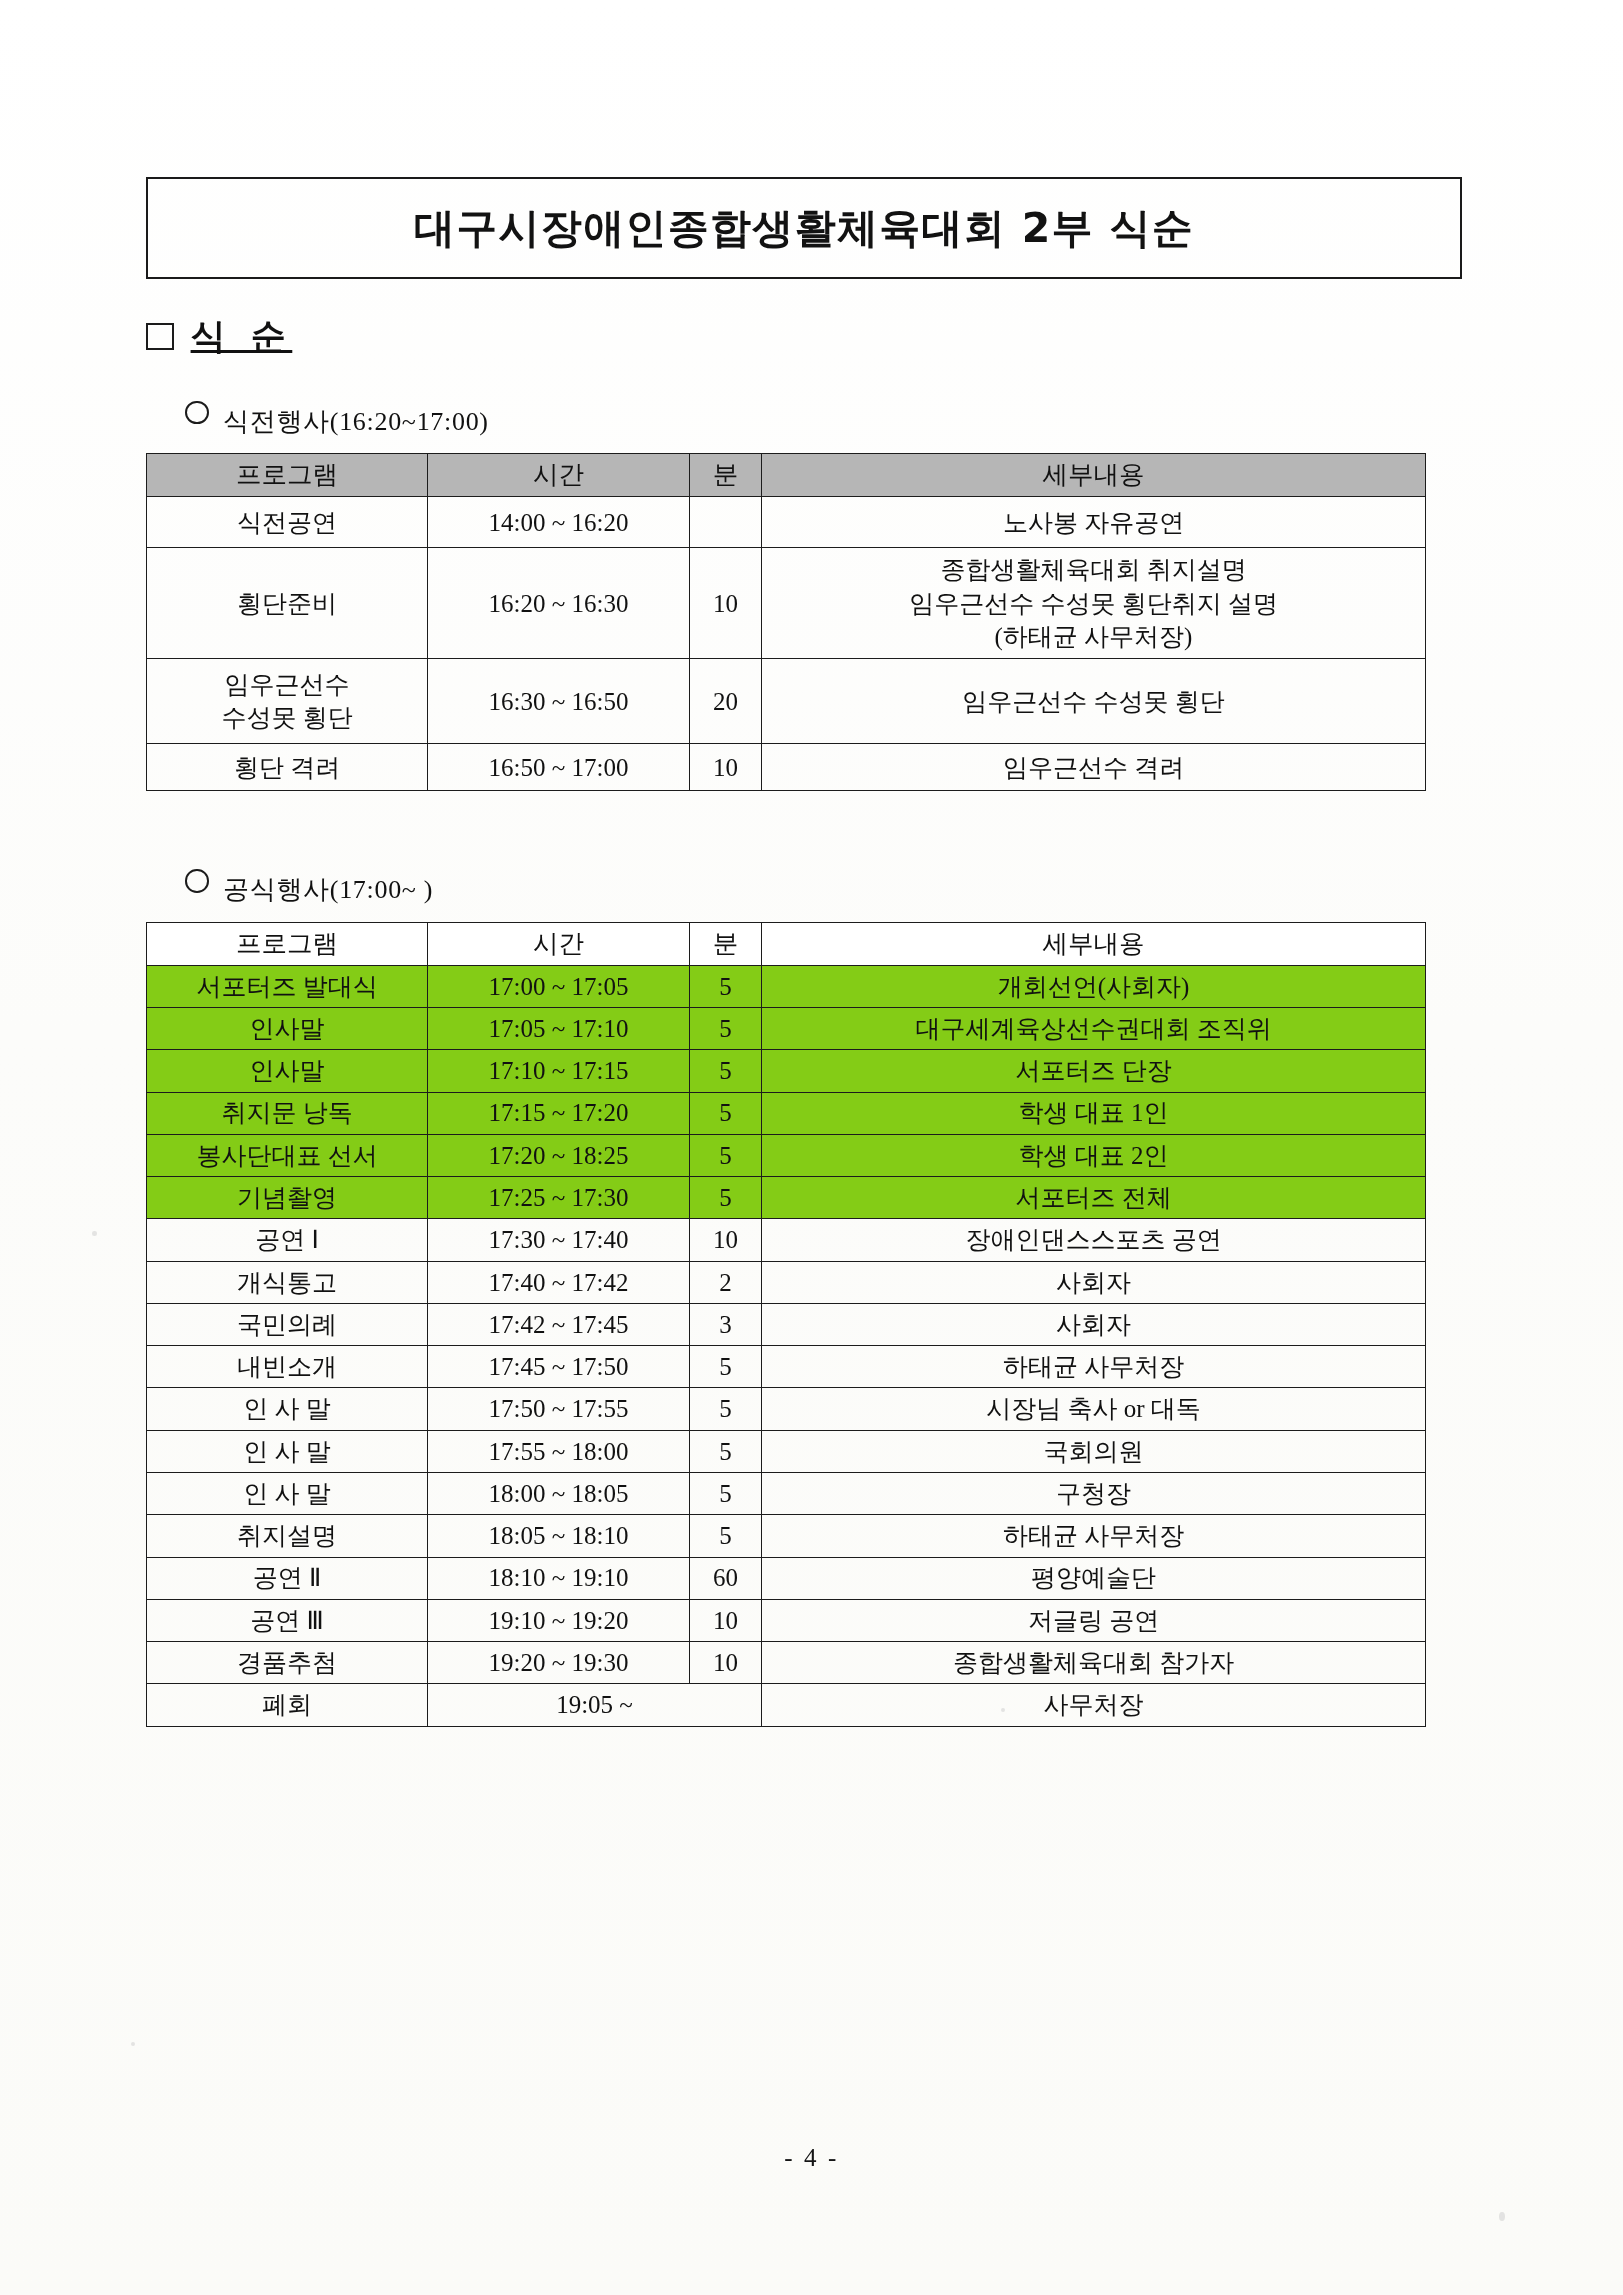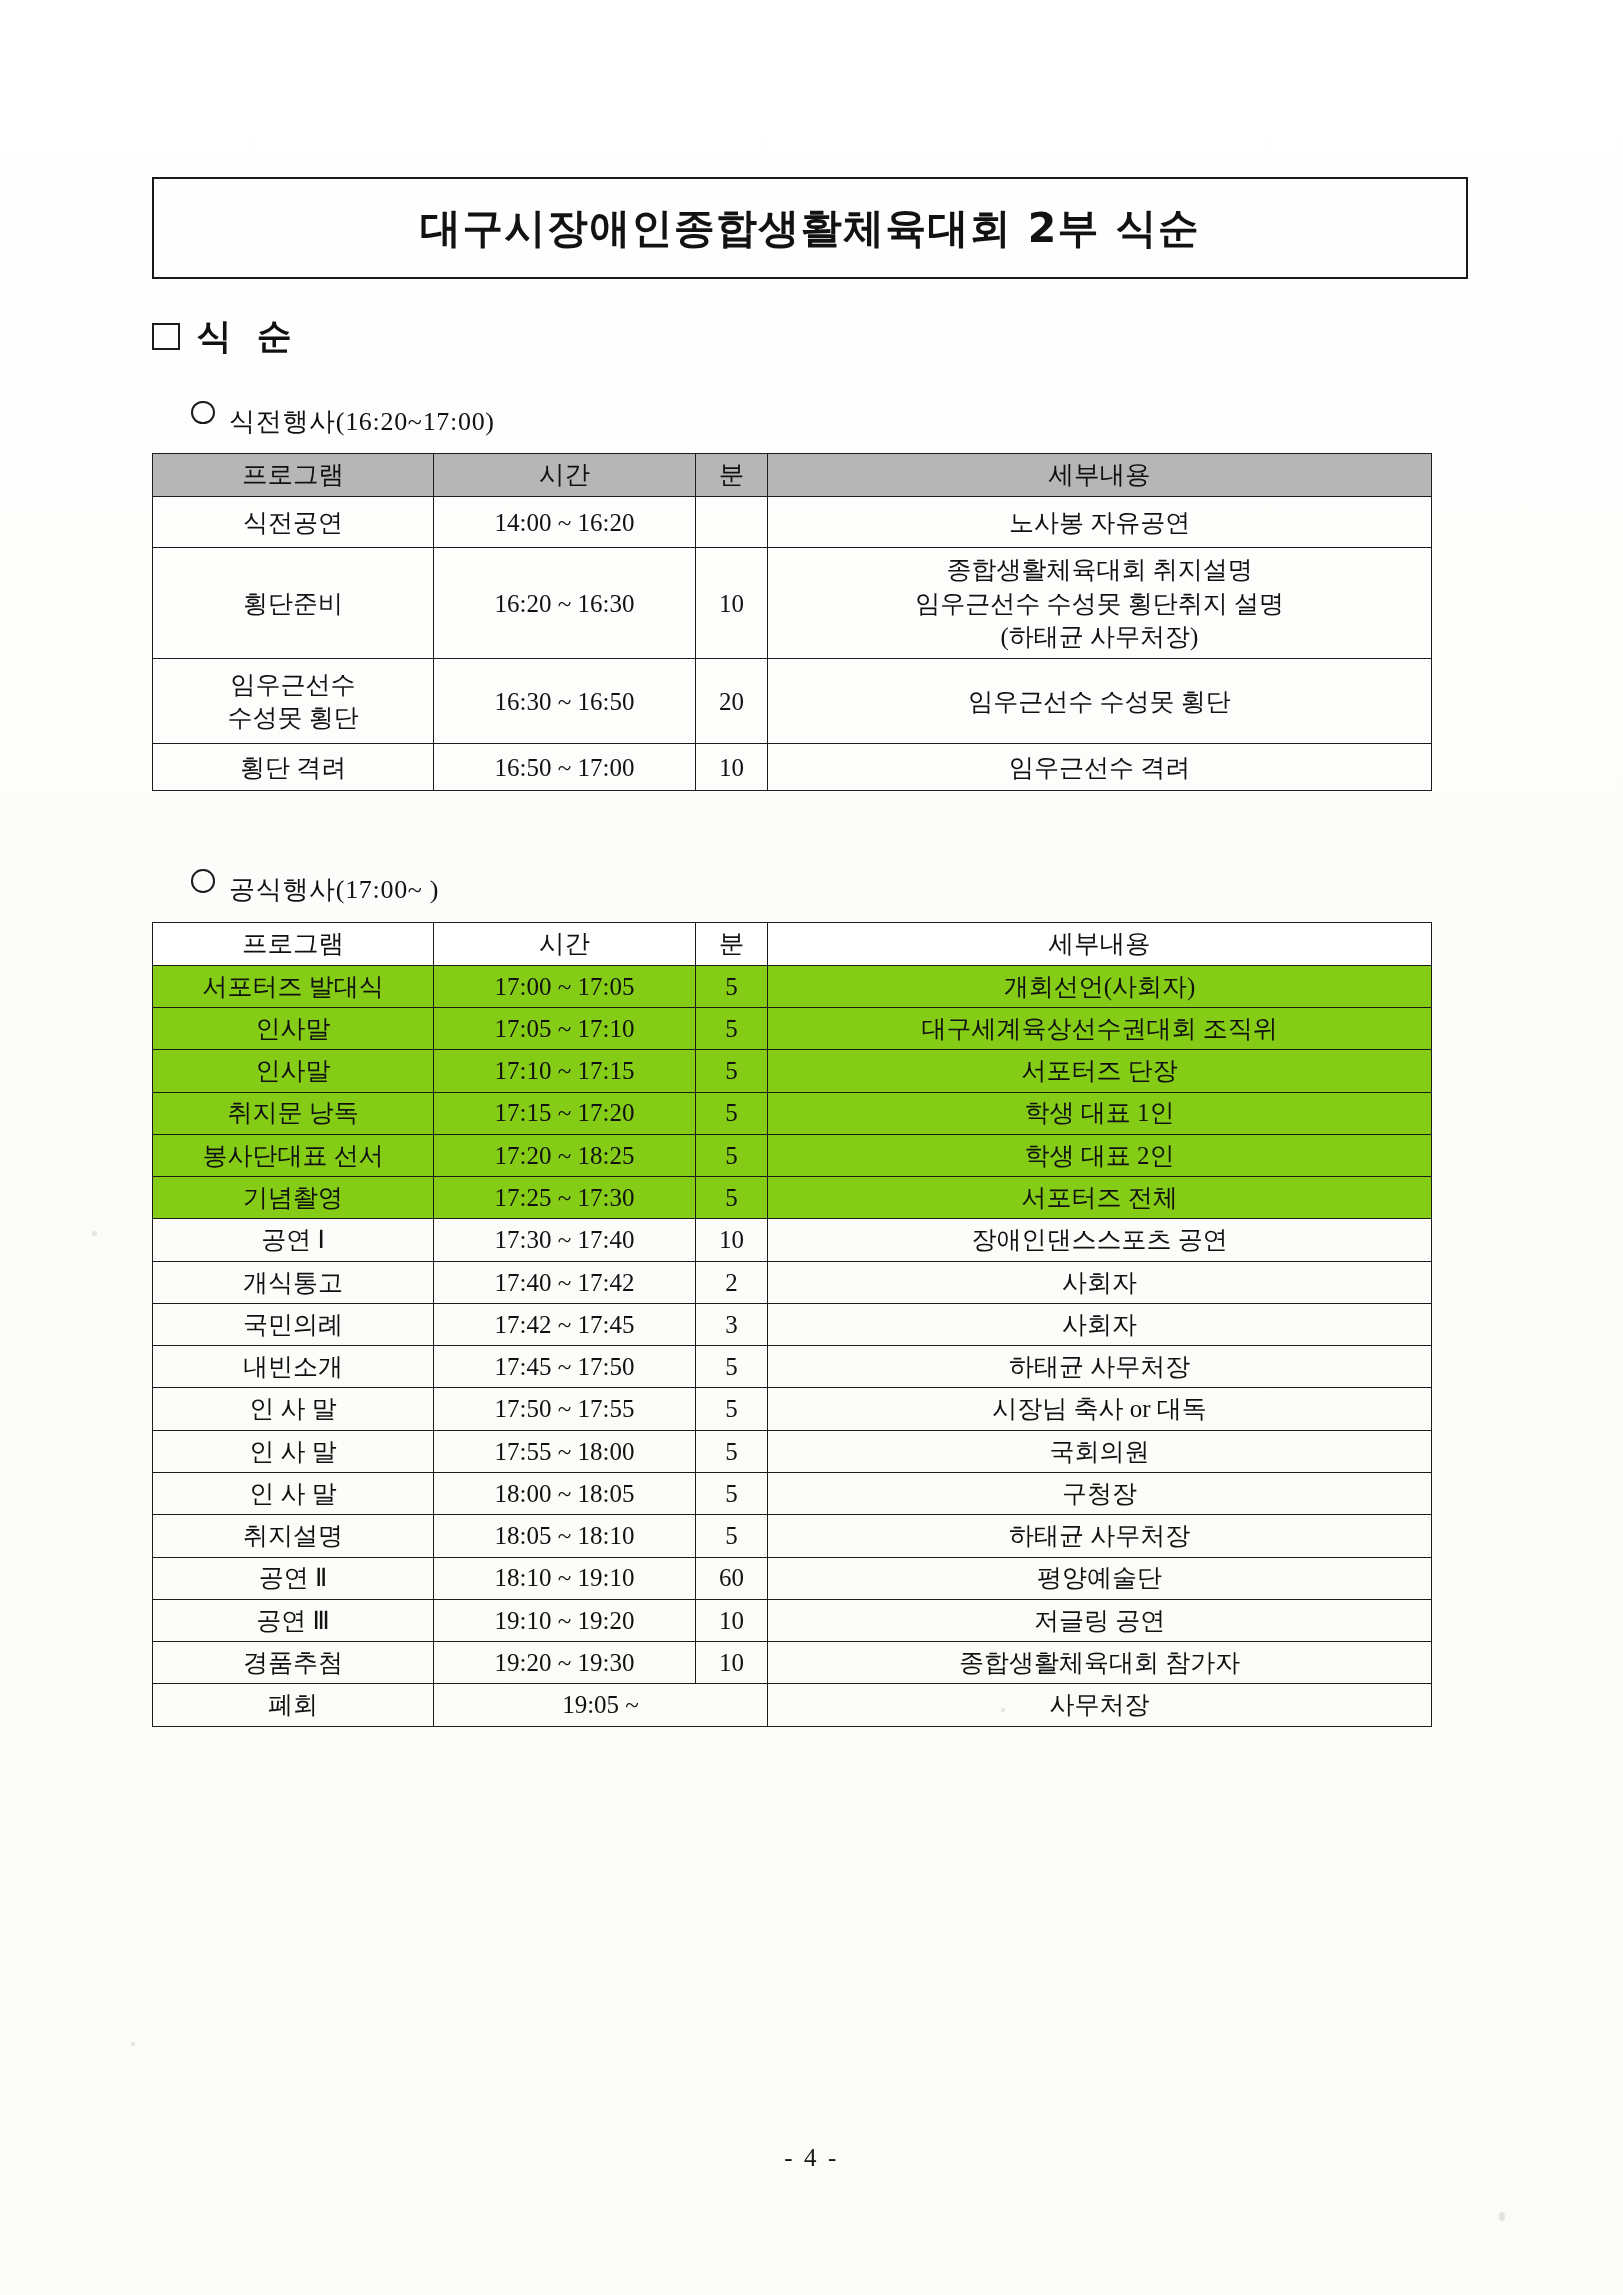--- a/index.html
+++ b/index.html
@@ -23,21 +23,21 @@
     background: #fdfdfb;
   }
   
   .paper-tint {
     position: absolute;
     inset: 0;
     background: linear-gradient(180deg, #ffffff 0%, #fcfcfa 45%, #fbfbf8 100%);
   }
   .content {
     position: absolute;
-    left: 152px;
+    left: 146px;
     top: 177px;
     width: 1316px;
   }
 
   
   .title-box {
     border: 2px solid #1a1a1a;
     height: 98px;
     display: flex;
     align-items: center;
@@ -51,20 +51,21 @@
     letter-spacing: 1.3px;
     color: #121212;
   }
 
   
   .section-head {
     display: flex;
     align-items: center;
     gap: 17px;
     margin-bottom: 26px;
+    text-decoration: underline;
   }
   .sq-icon {
     display: inline-block;
     width: 23.6px;
     height: 23.6px;
     border: 2px solid #1b1b1b;
   }
   .section-head .label {
     font-family: "DejaVu Sans", sans-serif;
     font-size: 35px;

